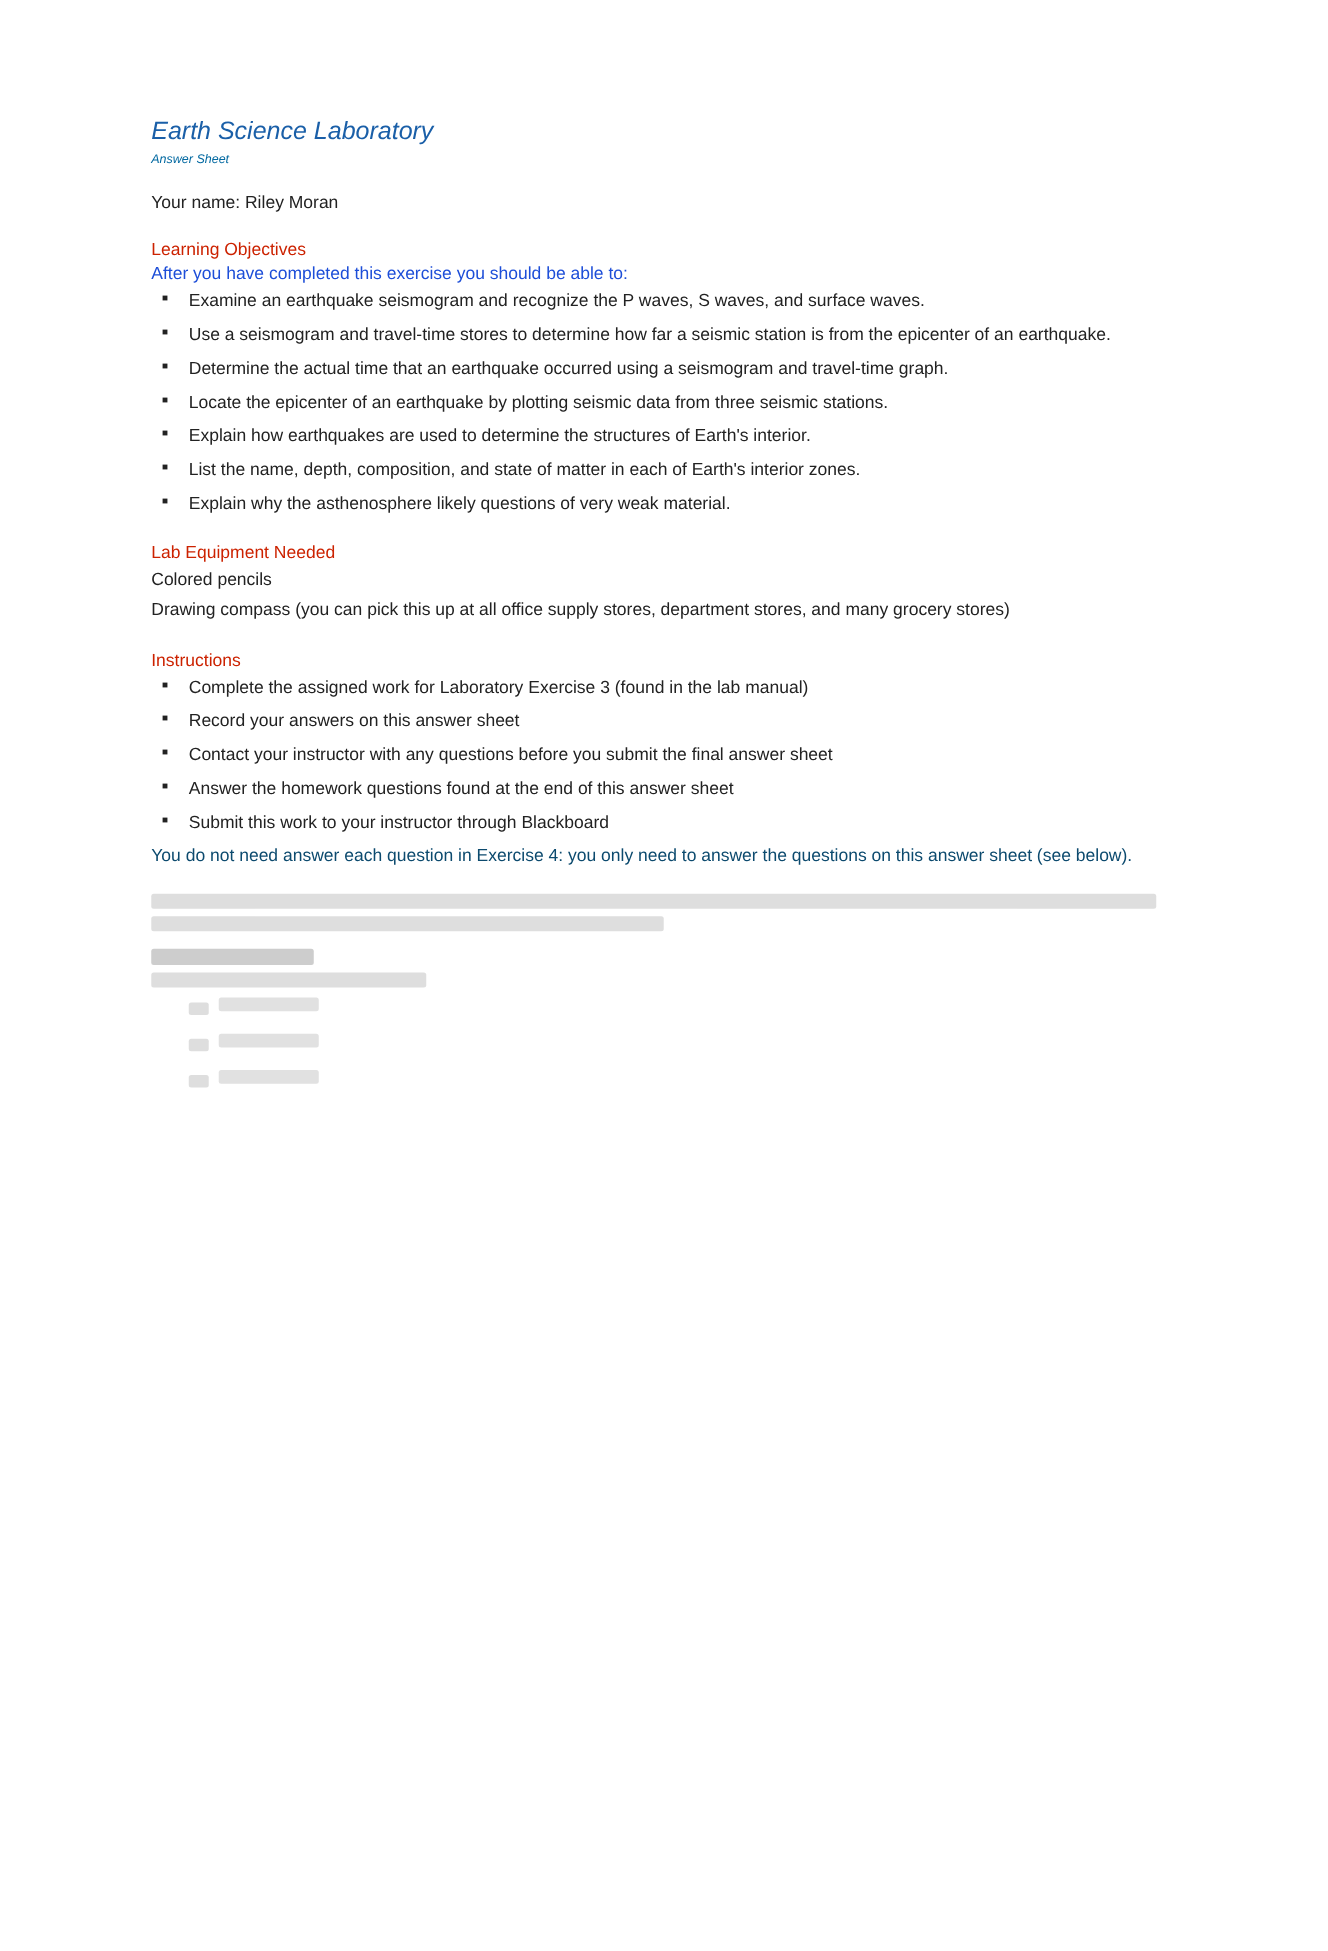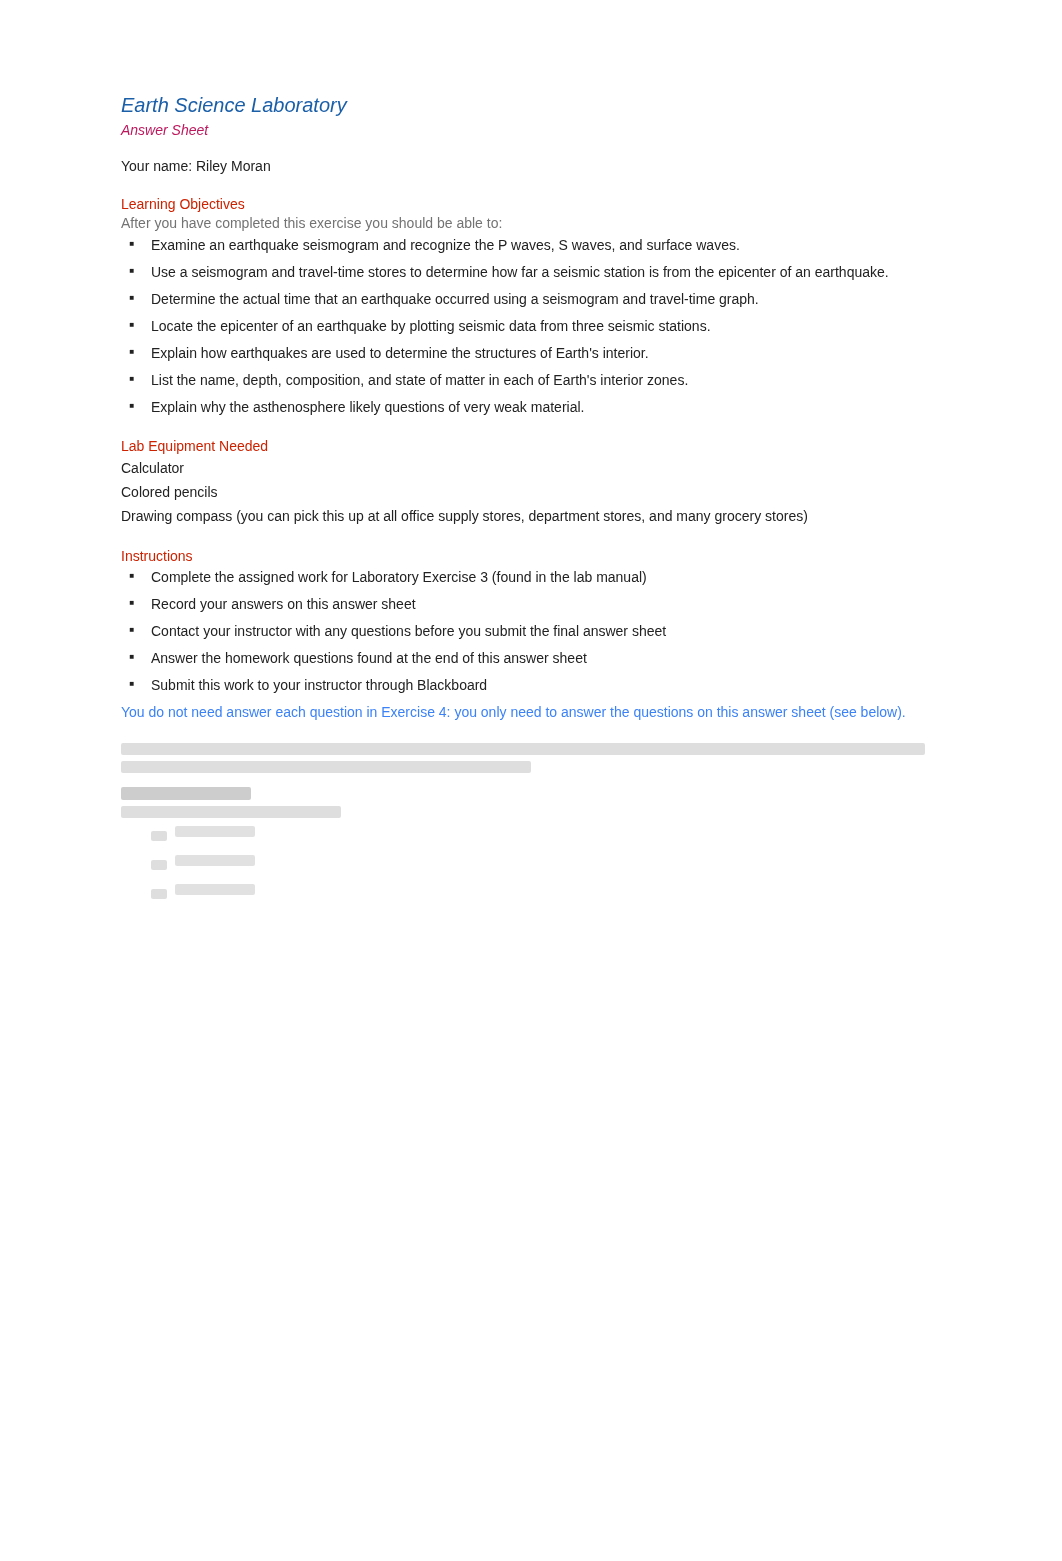--- a/index.html
+++ b/index.html
@@ -29,42 +29,42 @@
     }
 
     .title-blue {
       color: #1a5fa8;
       font-size: 20px;
       font-weight: normal;
       line-height: 1.5;
     }
 
     .subtitle-black {
-      font-size: 14px;
-      color: #be185d;
+      font-size: 10px;
+      color: #0369a1;
       margin-top: 2px;
     }
 
     .student-name {
       font-size: 14px;
       color: #222;
       margin-top: 16px;
       margin-bottom: 22px;
     }
 
     .section-title {
       color: #cc2200;
       font-size: 14px;
       font-weight: normal;
       margin-bottom: 3px;
     }
 
     .section-intro {
       font-size: 14px;
-      color: #737373;
+      color: #1d4ed8;
       margin-bottom: 4px;
     }
 
     ul.bullet-list {
       list-style: none;
       margin: 0;
       padding: 0;
     }
 
     ul.bullet-list li {
@@ -176,21 +176,20 @@
       <li>
         <span class="bullet-icon">■</span>
         <span class="bullet-text">Explain why the asthenosphere likely questions of very weak material.</span>
       </li>
     </ul>
   </div>
 
   <div class="section-block">
     <div class="section-title">Lab Equipment Needed</div>
     <div class="equipment-list">
-      <div>Calculator</div>
       <div>Colored pencils</div>
       <div>Drawing compass (you can pick this up at all office supply stores, department stores, and many grocery stores)</div>
     </div>
   </div>
 
   <div class="section-block">
     <div class="section-title">Instructions</div>
     <ul class="bullet-list">
       <li>
         <span class="bullet-icon">■</span>
@@ -206,21 +205,21 @@
       </li>
       <li>
         <span class="bullet-icon">■</span>
         <span class="bullet-text">Answer the homework questions found at the end of this answer sheet</span>
       </li>
       <li>
         <span class="bullet-icon">■</span>
         <span class="bullet-text">Submit this work to your instructor through Blackboard</span>
       </li>
     </ul>
-    <div style="font-size:14px;color:#3b82f6;margin-top:4px;line-height:1.5;">You do not need answer each question in Exercise 4: you only need to answer the questions on this answer sheet (see below).</div>
+    <div style="font-size:14px;color:#0c4a6e;margin-top:4px;line-height:1.5;">You do not need answer each question in Exercise 4: you only need to answer the questions on this answer sheet (see below).</div>
   </div>
 
   <div class="blurred-section">
 
     <div style="margin-bottom:14px;">
       <div class="blurred-text-line" style="width:98%;"></div>
       <div class="blurred-text-line" style="width:50%;"></div>
     </div>
 
     <div style="margin-bottom:8px;">

